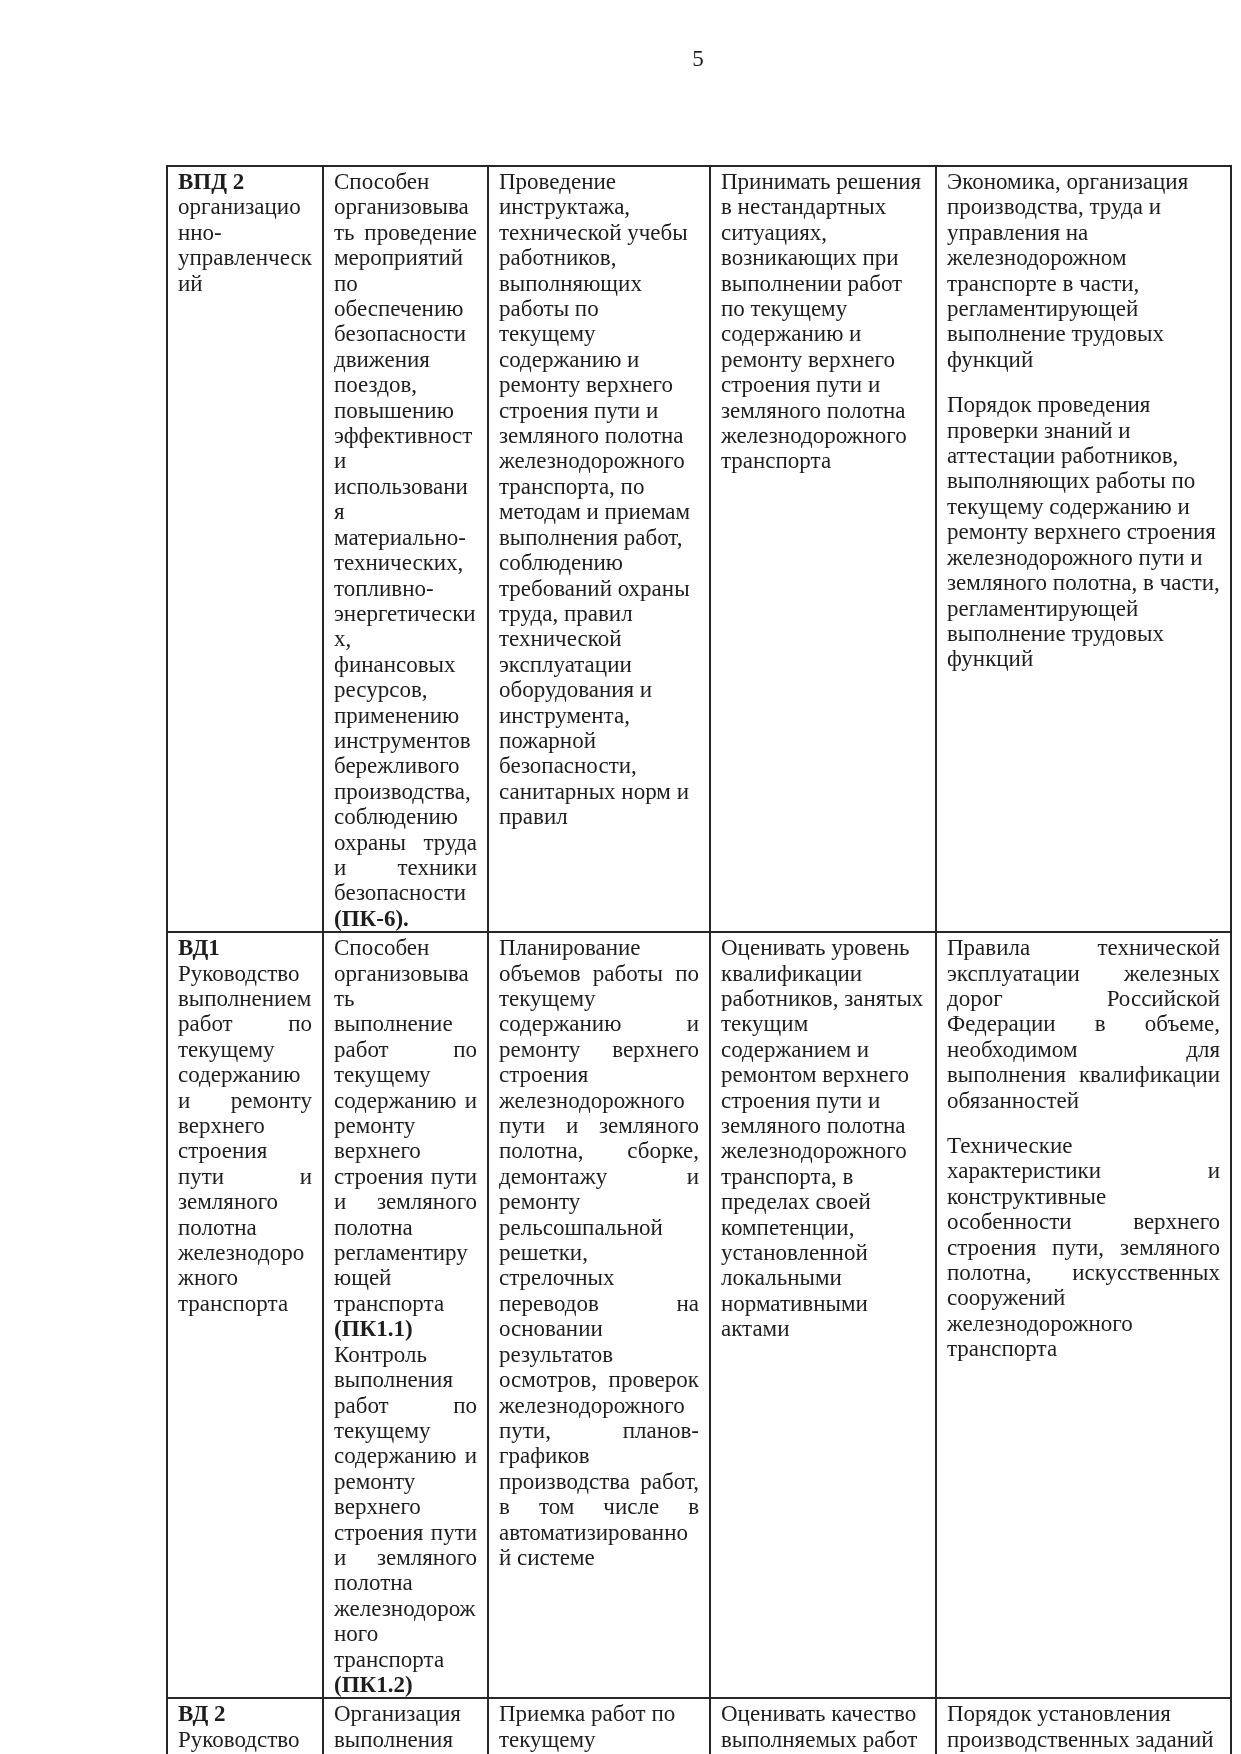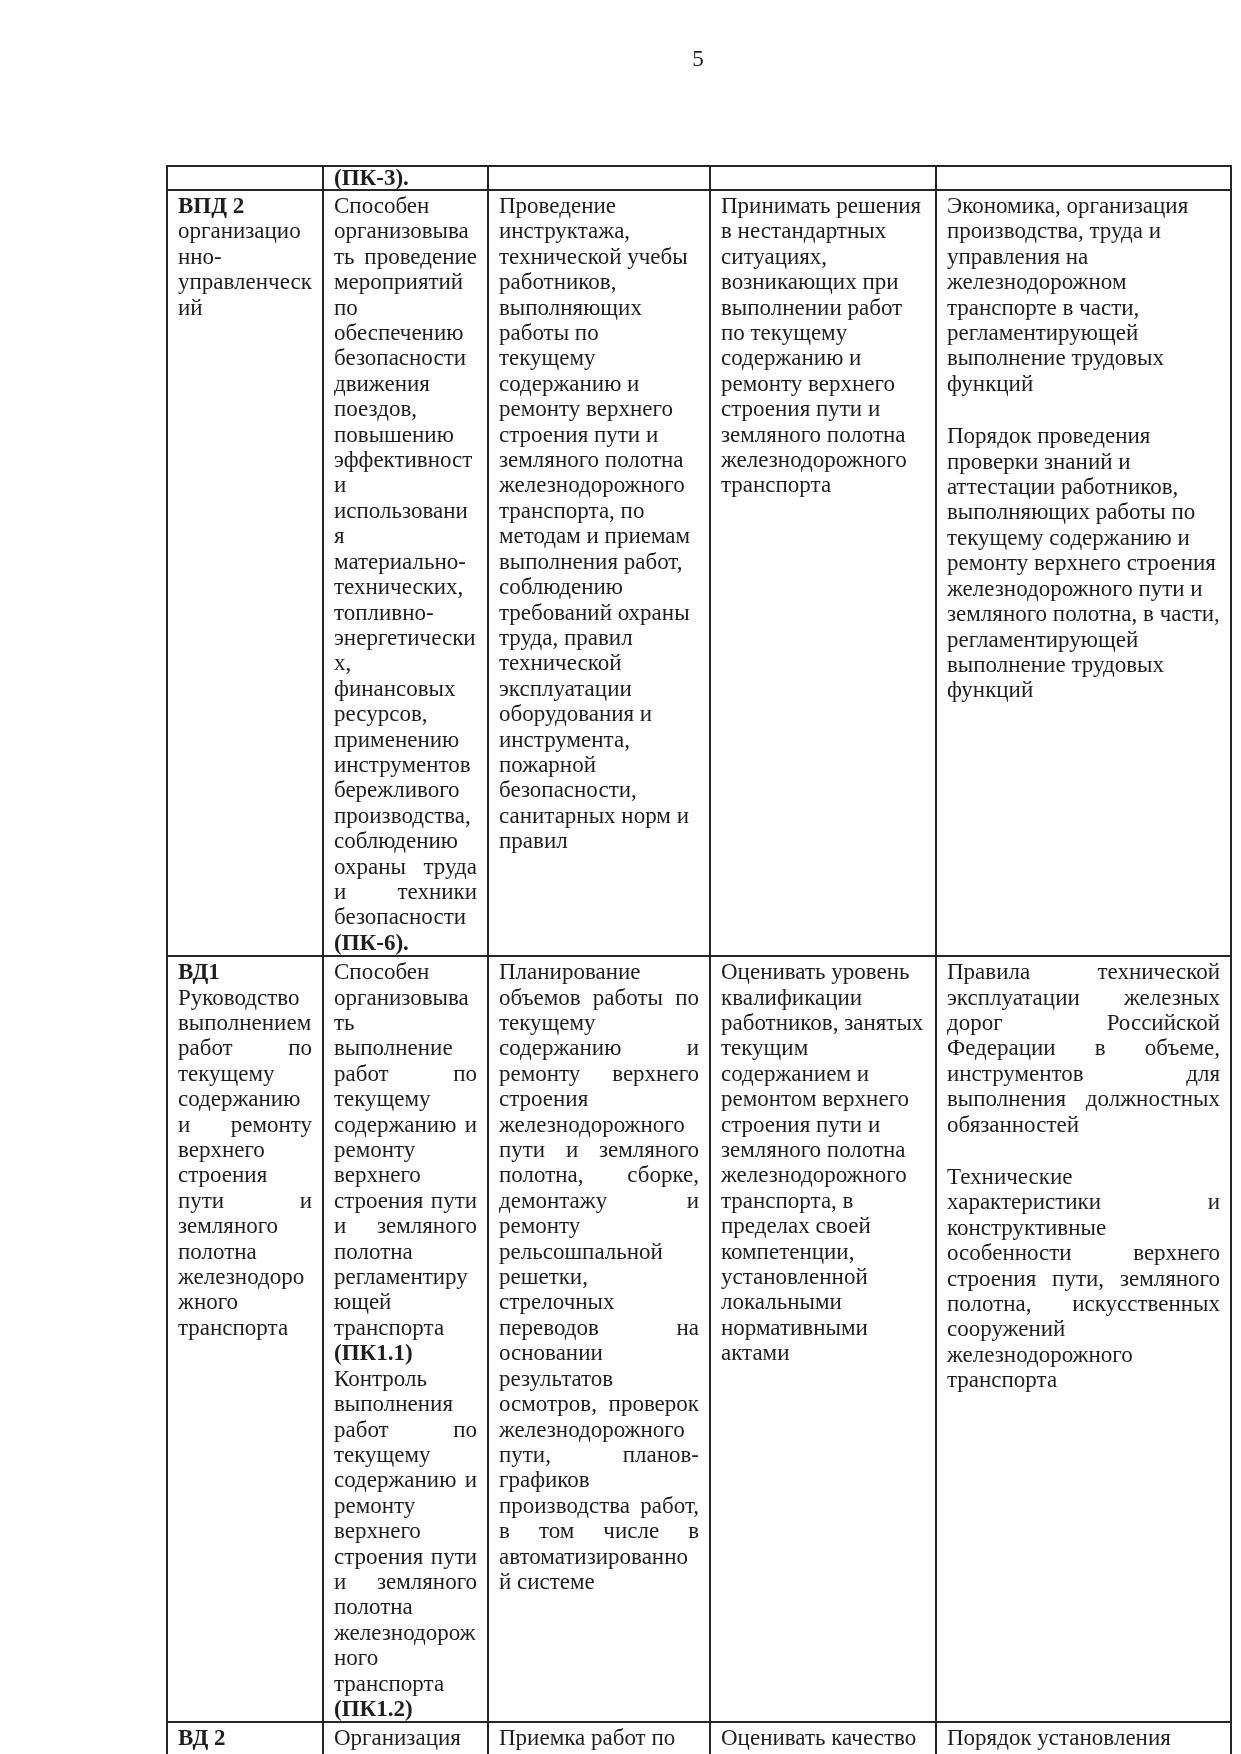--- a/index.html
+++ b/index.html
@@ -38,48 +38,39 @@
     line-height:25.4px;
     overflow:hidden;
   }
   tr.row-pk3-continuation{height:24px}
   tr.row-pk3-continuation td.cell{padding-top:0;line-height:22px}
   tr.row-vpd2{height:685px}
   tr.row-vd1{height:657px}
   tr.row-vd2{height:105px}
   .para{overflow-wrap:break-word;word-break:break-word;}
   .para.bold{font-weight:bold;}
-  .para.gap{margin-top:27px;}
+  .para.gap{margin-top:20px;}
   .align-left{text-align:left;}
   .align-justify{text-align:justify;}
 </style>
 </head>
 <body>
 
 <div class="page">
   <div class="page-number">5</div>
 
   <table class="doc-table">
     <colgroup>
       <col class="c1">
         <col class="c2">
         <col class="c3">
         <col class="c4">
         <col class="c5">
     </colgroup>
     <tbody id="table-body">
-        <tr class="row-pk3-continuation">
-          <td class="cell align-left"></td>
-          <td class="cell align-left">
-            <div class="para bold">(ПК-3).</div>
-          </td>
-          <td class="cell align-left"></td>
-          <td class="cell align-left"></td>
-          <td class="cell align-left"></td>
-        </tr>
         <tr class="row-vpd2">
           <td class="cell align-left">
             <div class="para bold">ВПД 2</div>
             <div class="para">организационно-управленческий</div>
           </td>
           <td class="cell align-justify">
             <div class="para">Способен организовывать проведение мероприятий по обеспечению безопасности движения поездов, повышению эффективности использования материально-технических, топливно-энергетических, финансовых ресурсов, применению инструментов бережливого производства, соблюдению охраны труда и техники безопасности</div>
             <div class="para bold">(ПК-6).</div>
           </td>
           <td class="cell align-left">
@@ -104,21 +95,21 @@
             <div class="para">Контроль выполнения работ по текущему содержанию и ремонту верхнего строения пути и земляного полотна железнодорожного транспорта</div>
             <div class="para bold">(ПК1.2)</div>
           </td>
           <td class="cell align-justify">
             <div class="para">Планирование объемов работы по текущему содержанию и ремонту верхнего строения железнодорожного пути и земляного полотна, сборке, демонтажу и ремонту рельсошпальной решетки, стрелочных переводов на основании результатов осмотров, проверок железнодорожного пути, планов-графиков производства работ, в том числе в автоматизированной системе</div>
           </td>
           <td class="cell align-left">
             <div class="para">Оценивать уровень квалификации работников, занятых текущим содержанием и ремонтом верхнего строения пути и земляного полотна железнодорожного транспорта, в пределах своей компетенции, установленной локальными нормативными актами</div>
           </td>
           <td class="cell align-justify">
-            <div class="para">Правила технической эксплуатации железных дорог Российской Федерации в объеме, инструментов для выполнения должностных обязанностей</div>
+            <div class="para">Правила технической эксплуатации железных дорог Российской Федерации в объеме, необходимом для выполнения квалификации обязанностей</div>
             <div class="para gap">Технические характеристики и конструктивные особенности верхнего строения пути, земляного полотна, искусственных сооружений железнодорожного транспорта</div>
           </td>
         </tr>
         <tr class="row-vd2">
           <td class="cell align-left">
             <div class="para bold">ВД 2</div>
             <div class="para">Руководство выполнением работ по</div>
           </td>
           <td class="cell align-justify">
             <div class="para">Организация выполнения работ по текущему</div>

